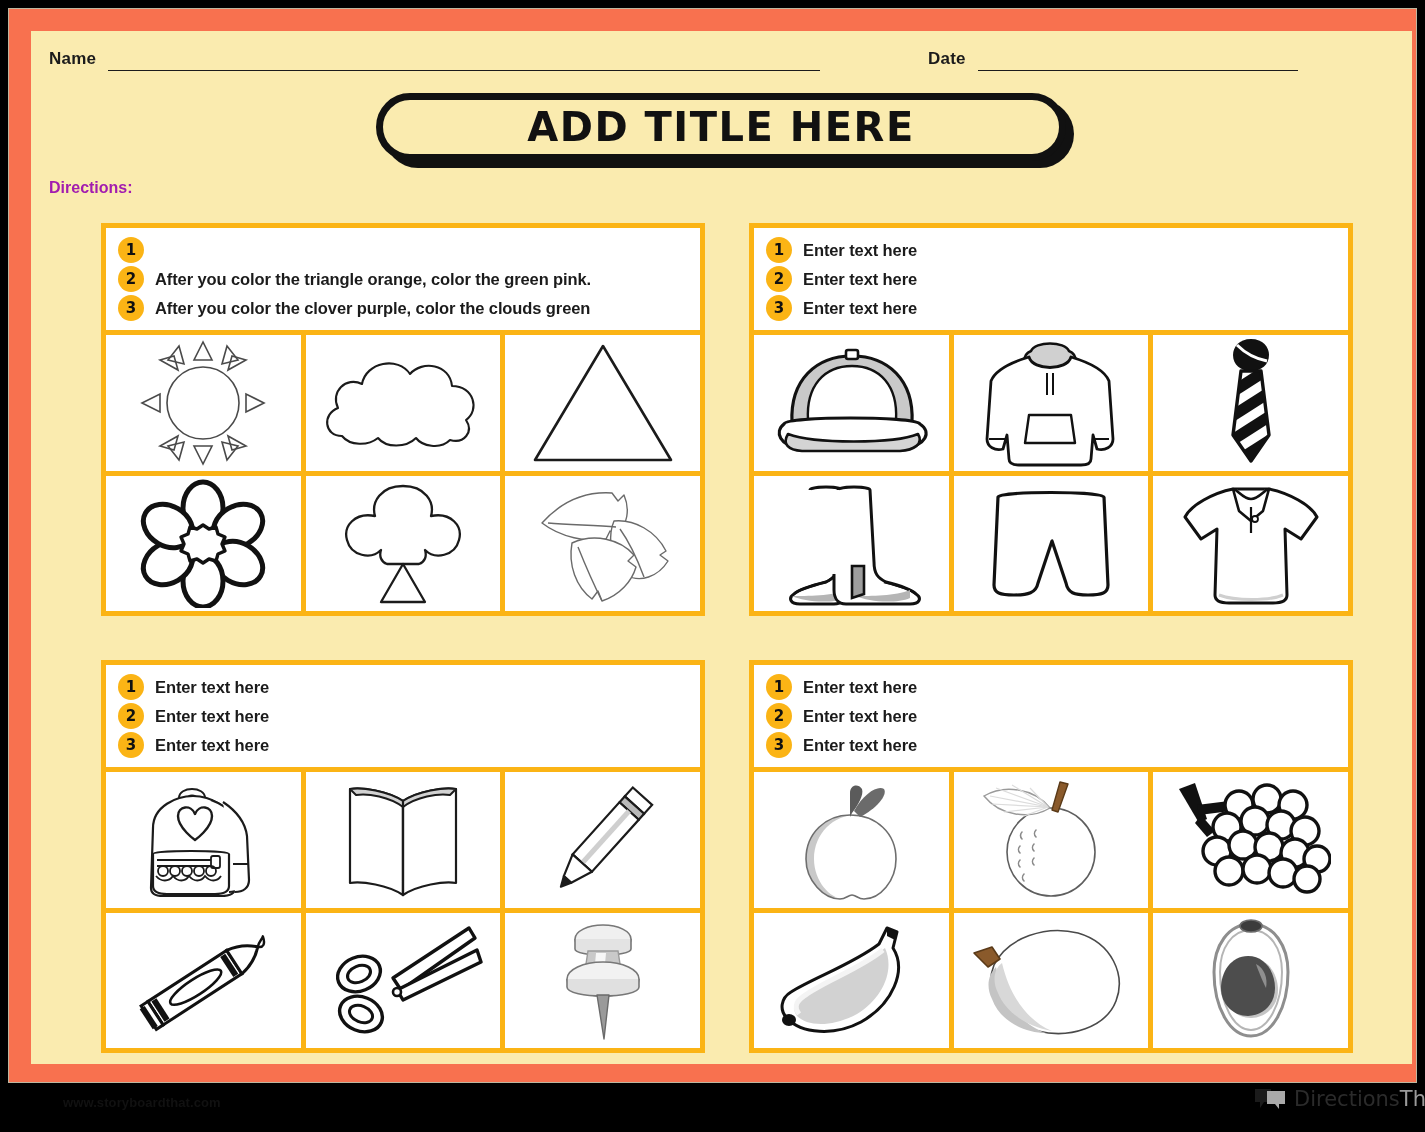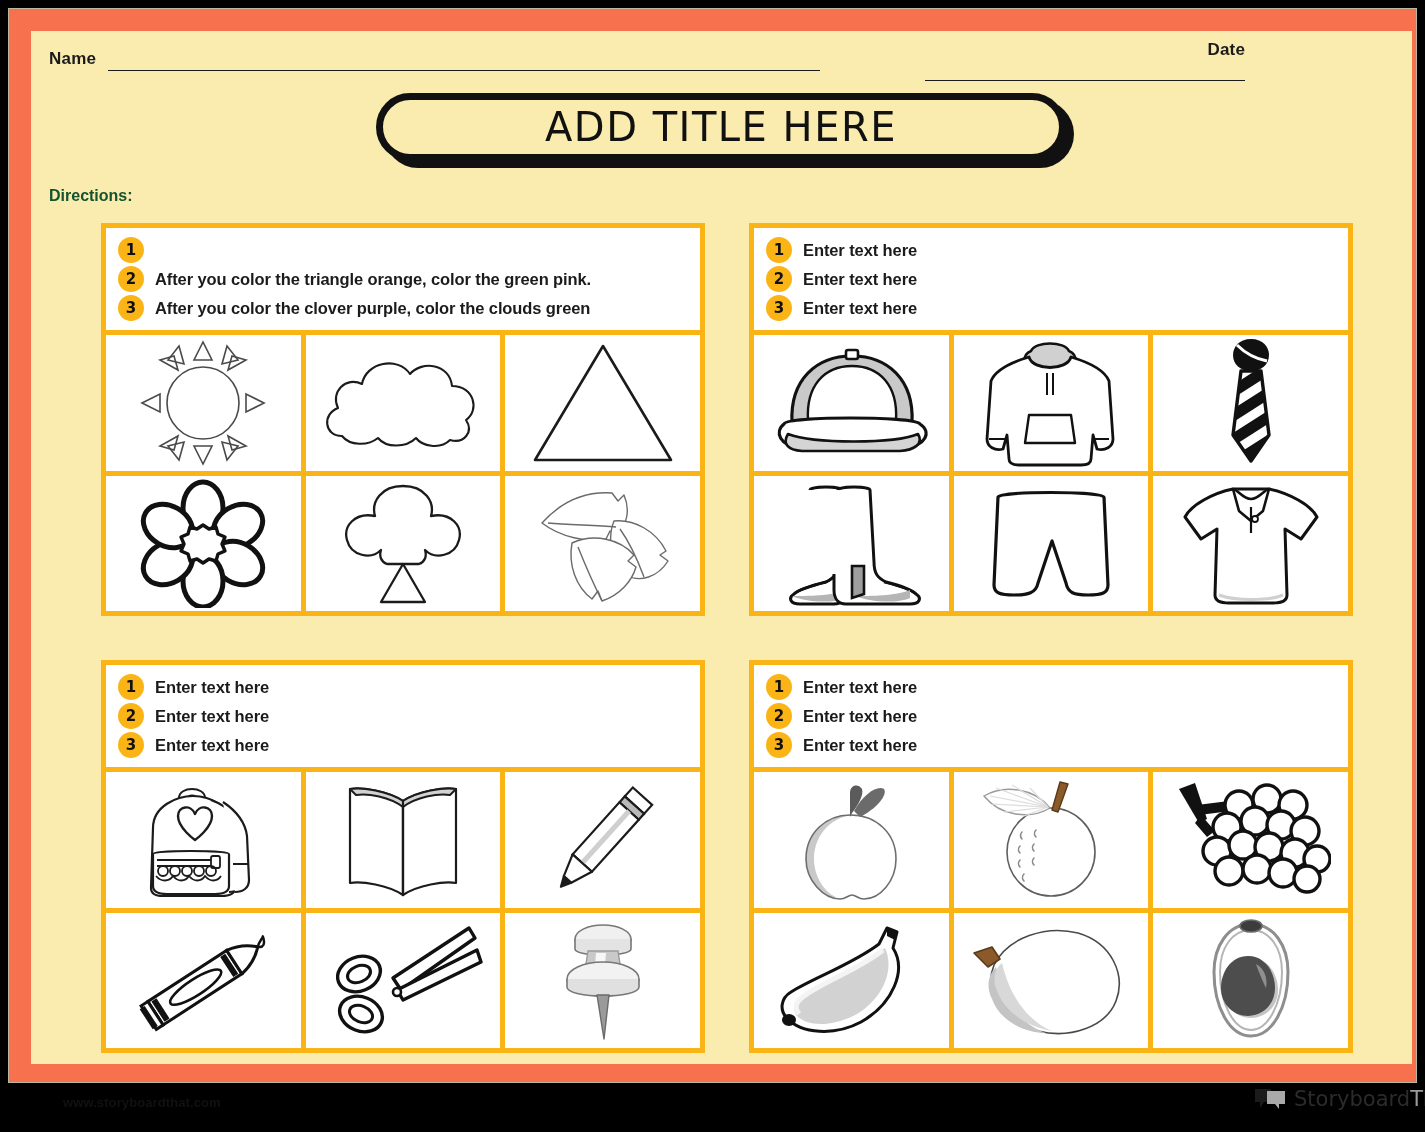--- a/index.html
+++ b/index.html
@@ -35,38 +35,39 @@
   }
 
   
   #header {
     position: absolute;
     left: 0; top: 0;
     width: 1381px; height: 58px;
     display: flex;
     align-items: center;
     padding: 0 20px 0 18px;
+    gap: 36px;
   }
   .field-group { display: flex; align-items: flex-end; }
   .field-label {
     font-weight: bold;
     font-size: 17px;
     color: #1b1b1b;
     letter-spacing: .2px;
     white-space: nowrap;
     padding-bottom: 2px;
   }
   .field-rule {
     border-bottom: 1.6px solid #1b1b1b;
     height: 19px;
     margin-left: 12px;
   }
   #name-group { }
   #name-rule { width: 712px; }
-  #date-group { margin-left: 93px; flex-direction: column; }
+  #date-group { margin-left: 72px; }
   #date-rule { width: 320px; }
 
   
   #title-wrap {
     position: absolute;
     left: 345px; top: 62px;
     width: 700px; height: 78px;
   }
   #title-shadow {
     position: absolute;
@@ -81,34 +82,34 @@
     width: 690px; height: 68px;
     background: #FAEBAF;
     border: 7px solid #111111;
     border-radius: 34px;
     display: flex;
     align-items: center;
     justify-content: center;
   }
   #title-text {
     font-family: "DejaVu Sans", sans-serif;
-    font-weight: normal;
+    font-weight: bold;
     font-size: 40px;
     letter-spacing: 1.5px;
     color: #111111;
     line-height: 1;
   }
 
   
   #directions-label {
     position: absolute;
-    left: 18px; top: 156px;
+    left: 18px; top: 148px;
     font-weight: bold;
     font-size: 16px;
-    color: #14532d;
+    color: #a21caf;
   }
 
   
   #panels {
     position: absolute;
     left: 70px; top: 192px;
     width: 1252px;
     display: grid;
     grid-template-columns: 604px 604px;
     grid-template-rows: 393px 393px;
@@ -668,18 +669,18 @@
 
       </div>
 
       <div id="footer-url">www.storyboardthat.com</div>
 
       <div id="logo">
         <svg id="logo-bubbles" width="34" height="24" viewBox="0 0 34 24">
           <path d="M2 2 L18 2 L18 15 L11 15 L7 21 L7 15 L2 15 Z" fill="#1b1b1b"></path>
           <path d="M14 4 L32 4 L32 17 L26 17 L26 22 L22 17 L14 17 Z" fill="#a9a9a9"></path>
         </svg>
-        <span id="logo-text"><span class="logo-dark">Storyboard</span><span class="logo-gray">That</span></span>
+        <span id="logo-text"><span class="logo-dark">Directions</span><span class="logo-gray">That</span></span>
       </div>
 
     </div>
   </div>
 </div>
 
 </body></html>

